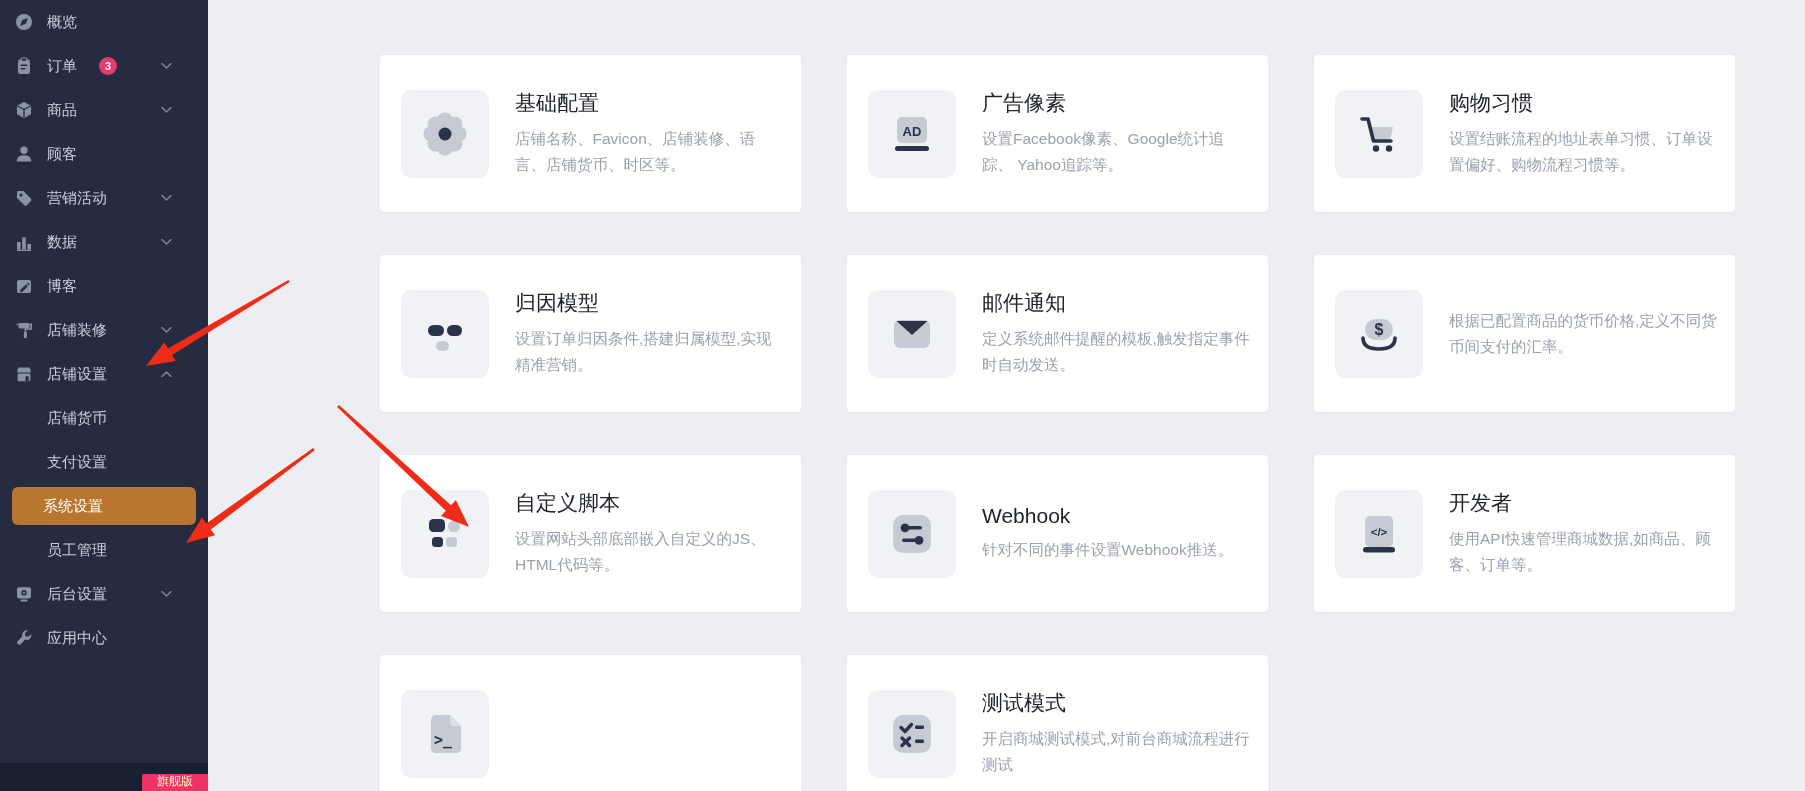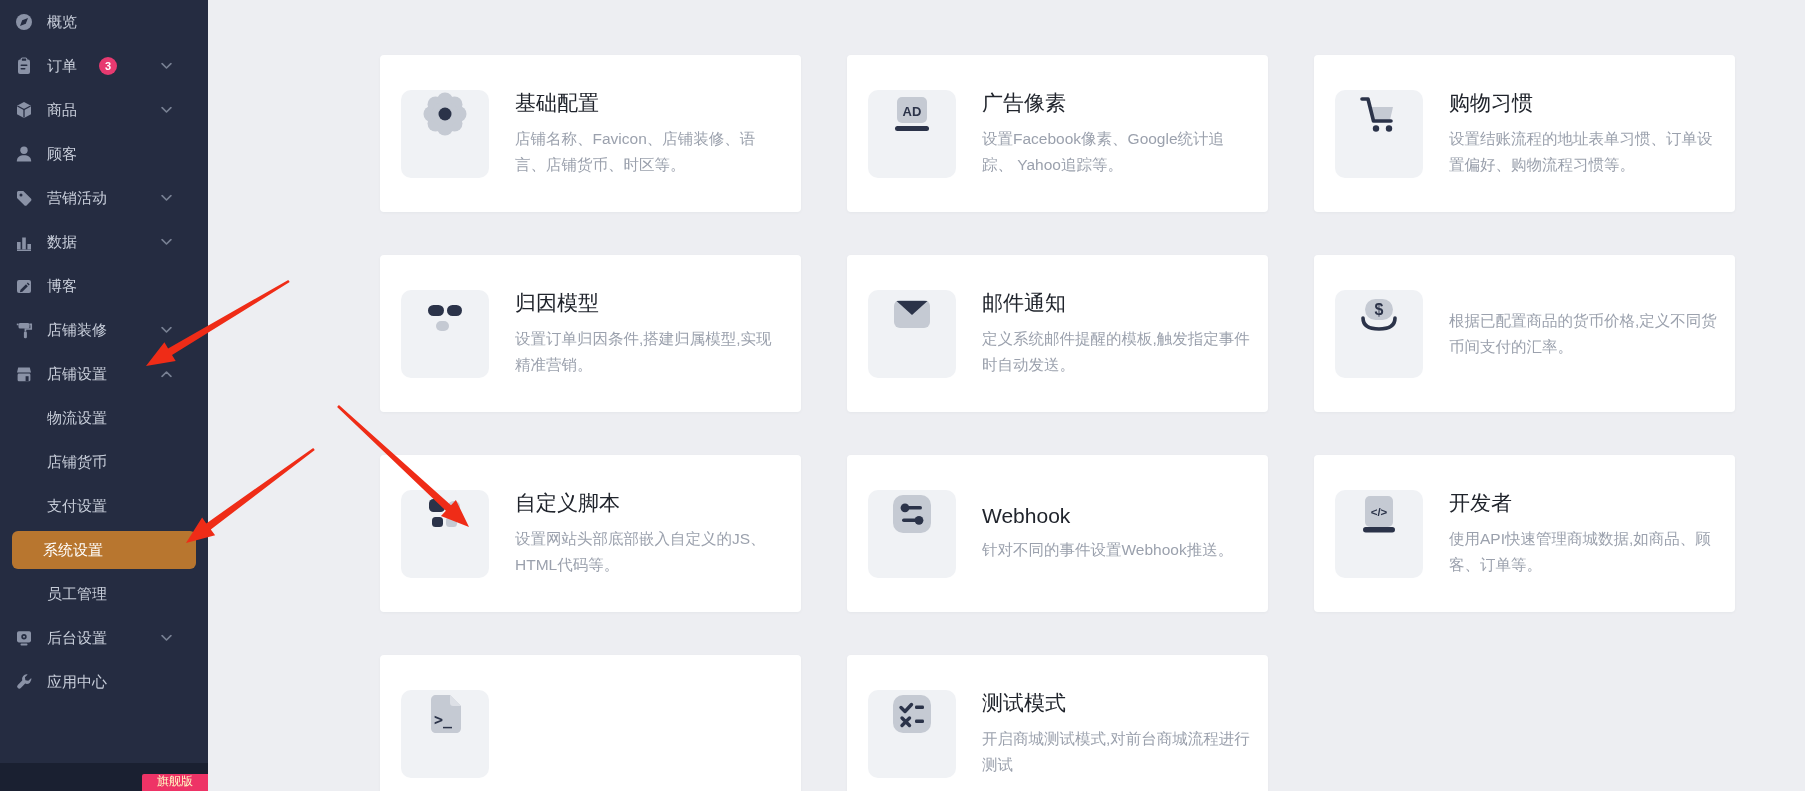--- a/index.html
+++ b/index.html
@@ -28,21 +28,21 @@
     color:#fef9c3;font-size:12px;line-height:17px;text-align:center;border:none;cursor:pointer;
     border-radius:2px 0 0 0;font-family:Liberation Mono, monospace}
 
   
   .main{position:absolute;left:208px;top:0;right:0;bottom:0;background:#edeef2}
   .grid{position:absolute;left:172px;top:55px;display:grid;
     grid-template-columns:repeat(3,421px);column-gap:46px;row-gap:43px}
   .card{background:#ffffff;border-radius:4px;height:157px;display:flex;align-items:center;
     padding:0 18px 0 21px;box-shadow:0 1px 3px rgba(30,40,60,.04);cursor:pointer}
   .tile{width:88px;height:88px;border-radius:10px;background:#f0f2f5;flex:none;
-    display:flex;align-items:flex-start;justify-content:center}
+    display:flex;align-items:center;justify-content:center}
   .tile svg{width:48px;height:48px;display:block}
   .card-text{margin-left:26px;width:268px}
   .card-title{font-size:21px;font-weight:400;color:#20242c;margin-bottom:9px}
   .card-desc{font-size:15.5px;color:#9ba1ad;line-height:26px}
 
   
   #arrows{position:absolute;left:0;top:0;width:1805px;height:791px;z-index:9;pointer-events:none}
 </style>
 </head>
 <body>
@@ -164,23 +164,20 @@
               <rect x="2.6" y="8.6" width="12.8" height="7.6" rx="1.3" fill="#8a92a6"></rect>
               <rect x="10.6" y="11.2" width="3" height="5" fill="#252c41"></rect>
             </svg>
           </span>
           <span class="nav-label">店铺设置</span>
           <span class="chev up">
             <svg viewBox="0 0 10 6">
               <path d="M1 0.8 5 4.8 9 0.8" stroke="#788093" stroke-width="1.5" fill="none" stroke-linecap="round" stroke-linejoin="round"></path>
             </svg>
           </span>
-        </div>
-        <div class="nav-item sub">
-          <span class="nav-label">物流设置</span>
         </div>
         <div class="nav-item sub">
           <span class="nav-label">店铺货币</span>
         </div>
         <div class="nav-item sub">
           <span class="nav-label">支付设置</span>
         </div>
         <div class="nav-item sub active">
           <span class="nav-label">系统设置</span>
         </div>

